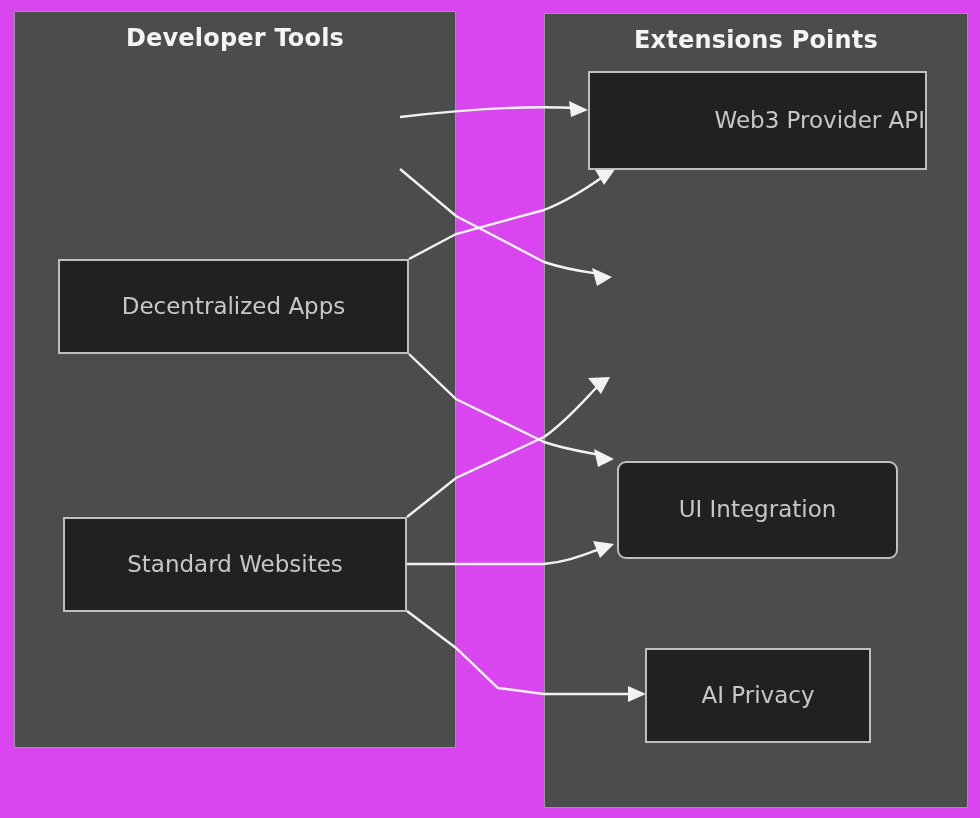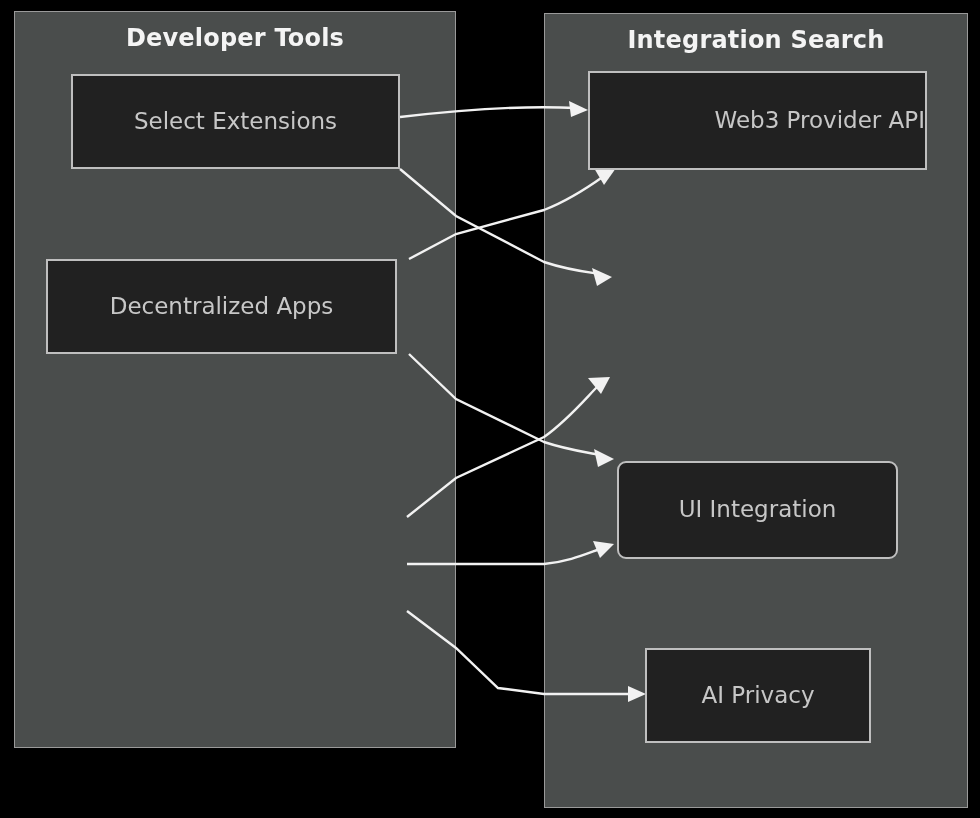--- a/index.html
+++ b/index.html
@@ -4,21 +4,21 @@
 <style>
   html, body {
     margin: 0;
     padding: 0;
     background: #ffffff;
   }
   #stage {
     position: relative;
     width: 980px;
     height: 818px;
-    background: #000000;
+    background: #d946ef;
     font-family: "DejaVu Sans", sans-serif;
     overflow: hidden;
   }
   .cluster {
     position: absolute;
     background: #4a4d4c;
     border: 1px solid #9a9a9a;
     box-sizing: border-box;
   }
   .cluster-title {
@@ -64,21 +64,21 @@
 </head>
 <body>
 
 <div id="stage">
 
   <div class="cluster" id="cluster-developer-tools" style="left: 14px; top: 11px; width: 442px; height: 737px;">
     <div class="cluster-title">Developer Tools</div>
   </div>
 
   <div class="cluster" id="cluster-integration-points" style="left: 544px; top: 13px; width: 424px; height: 795px;">
-    <div class="cluster-title">Integration Search</div>
+    <div class="cluster-title">Extensions Points</div>
   </div>
 
   <svg id="edges" viewBox="0 0 980 818" xmlns="http://www.w3.org/2000/svg">
 
     <g>
       <path class="edge-path" d="M 400 117 C 460 110, 520 105, 576 108"></path>
       <polygon class="arrow-head" points="588,110 569,101 571,117"></polygon>
     </g>
 
     <g>
@@ -105,28 +105,28 @@
       <path class="edge-path" d="M 407 564 L 456 564 L 544 564 C 568 562, 586 554, 600 549"></path>
       <polygon class="arrow-head" points="614,544 593,541 600,558"></polygon>
     </g>
 
     <g>
       <path class="edge-path" d="M 407 611 L 456 648 L 498 688 L 544 694 L 634 694"></path>
       <polygon class="arrow-head" points="646,694 628,686 628,702"></polygon>
     </g>
   </svg>
 
-  <div class="node" id="node-select-extensions" style="left: 71px; top: 74px; width: 329px; height: 95px;">
-    <span>Select Extensions</span>
-  </div>
 
-  <div class="node" id="node-decentralized-apps" style="left: 46px; top: 259px; width: 351px; height: 95px;">
+  <div class="node" id="node-decentralized-apps" style="left: 58px; top: 259px; width: 351px; height: 95px;">
     <span>Decentralized Apps</span>
   </div>
 
+  <div class="node" id="node-standard-websites" style="left: 63px; top: 517px; width: 344px; height: 95px;">
+    <span>Standard Websites</span>
+  </div>
 
   <div class="node" id="node-web3-provider-api" style="left: 588px; top: 71px; width: 339px; height: 99px; justify-content: flex-end;">
     <span>Web3 Provider API</span>
   </div>
 
 
   <div class="node" id="node-ui-integration" style="left: 617px; top: 461px; width: 281px; height: 98px; border-radius: 9px;">
     <span>UI Integration</span>
   </div>
 

